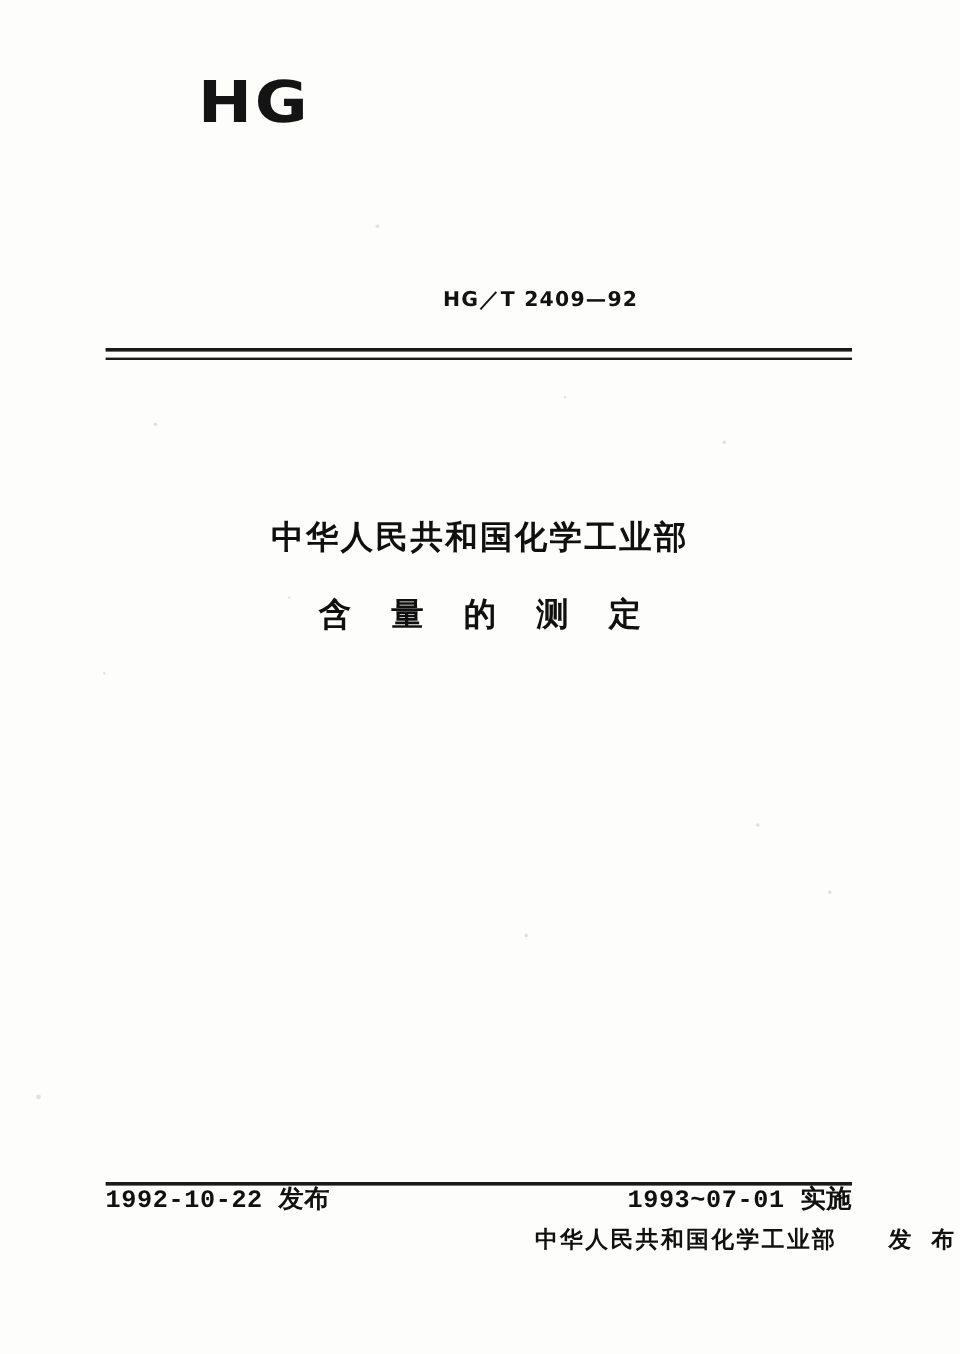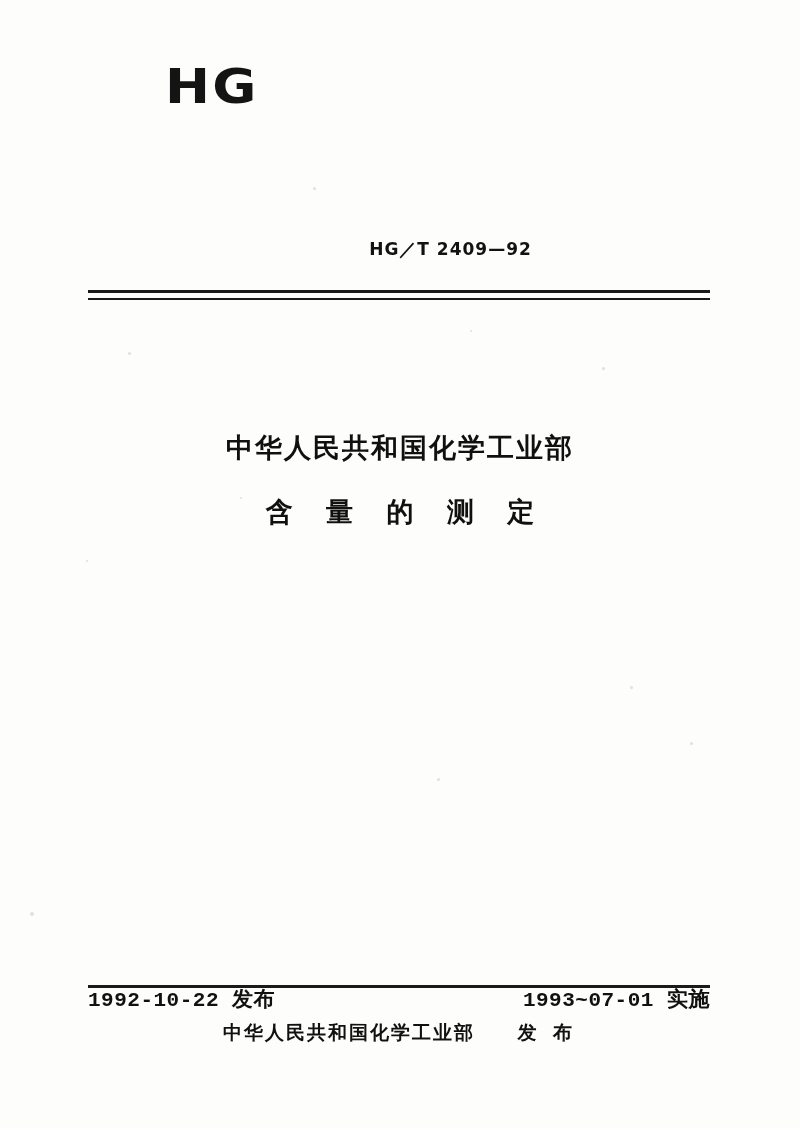--- a/index.html
+++ b/index.html
@@ -126,21 +126,21 @@
     width: 622px;
     height: 0;
     border-top: 3px solid #1a1a1a;
   }
 
   .publisher {
     position: absolute;
     top: 1020px;
     left: 0;
     width: 100%;
-    text-align: center;
+    text-align: right;
     font-family: "DejaVu Sans", sans-serif;
     font-weight: bold;
     font-size: 19px;
     letter-spacing: 2px;
     color: #111111;
   }
   .publisher .pub-word {
     display: inline-block;
     margin-left: 34px;
     letter-spacing: 5px;

